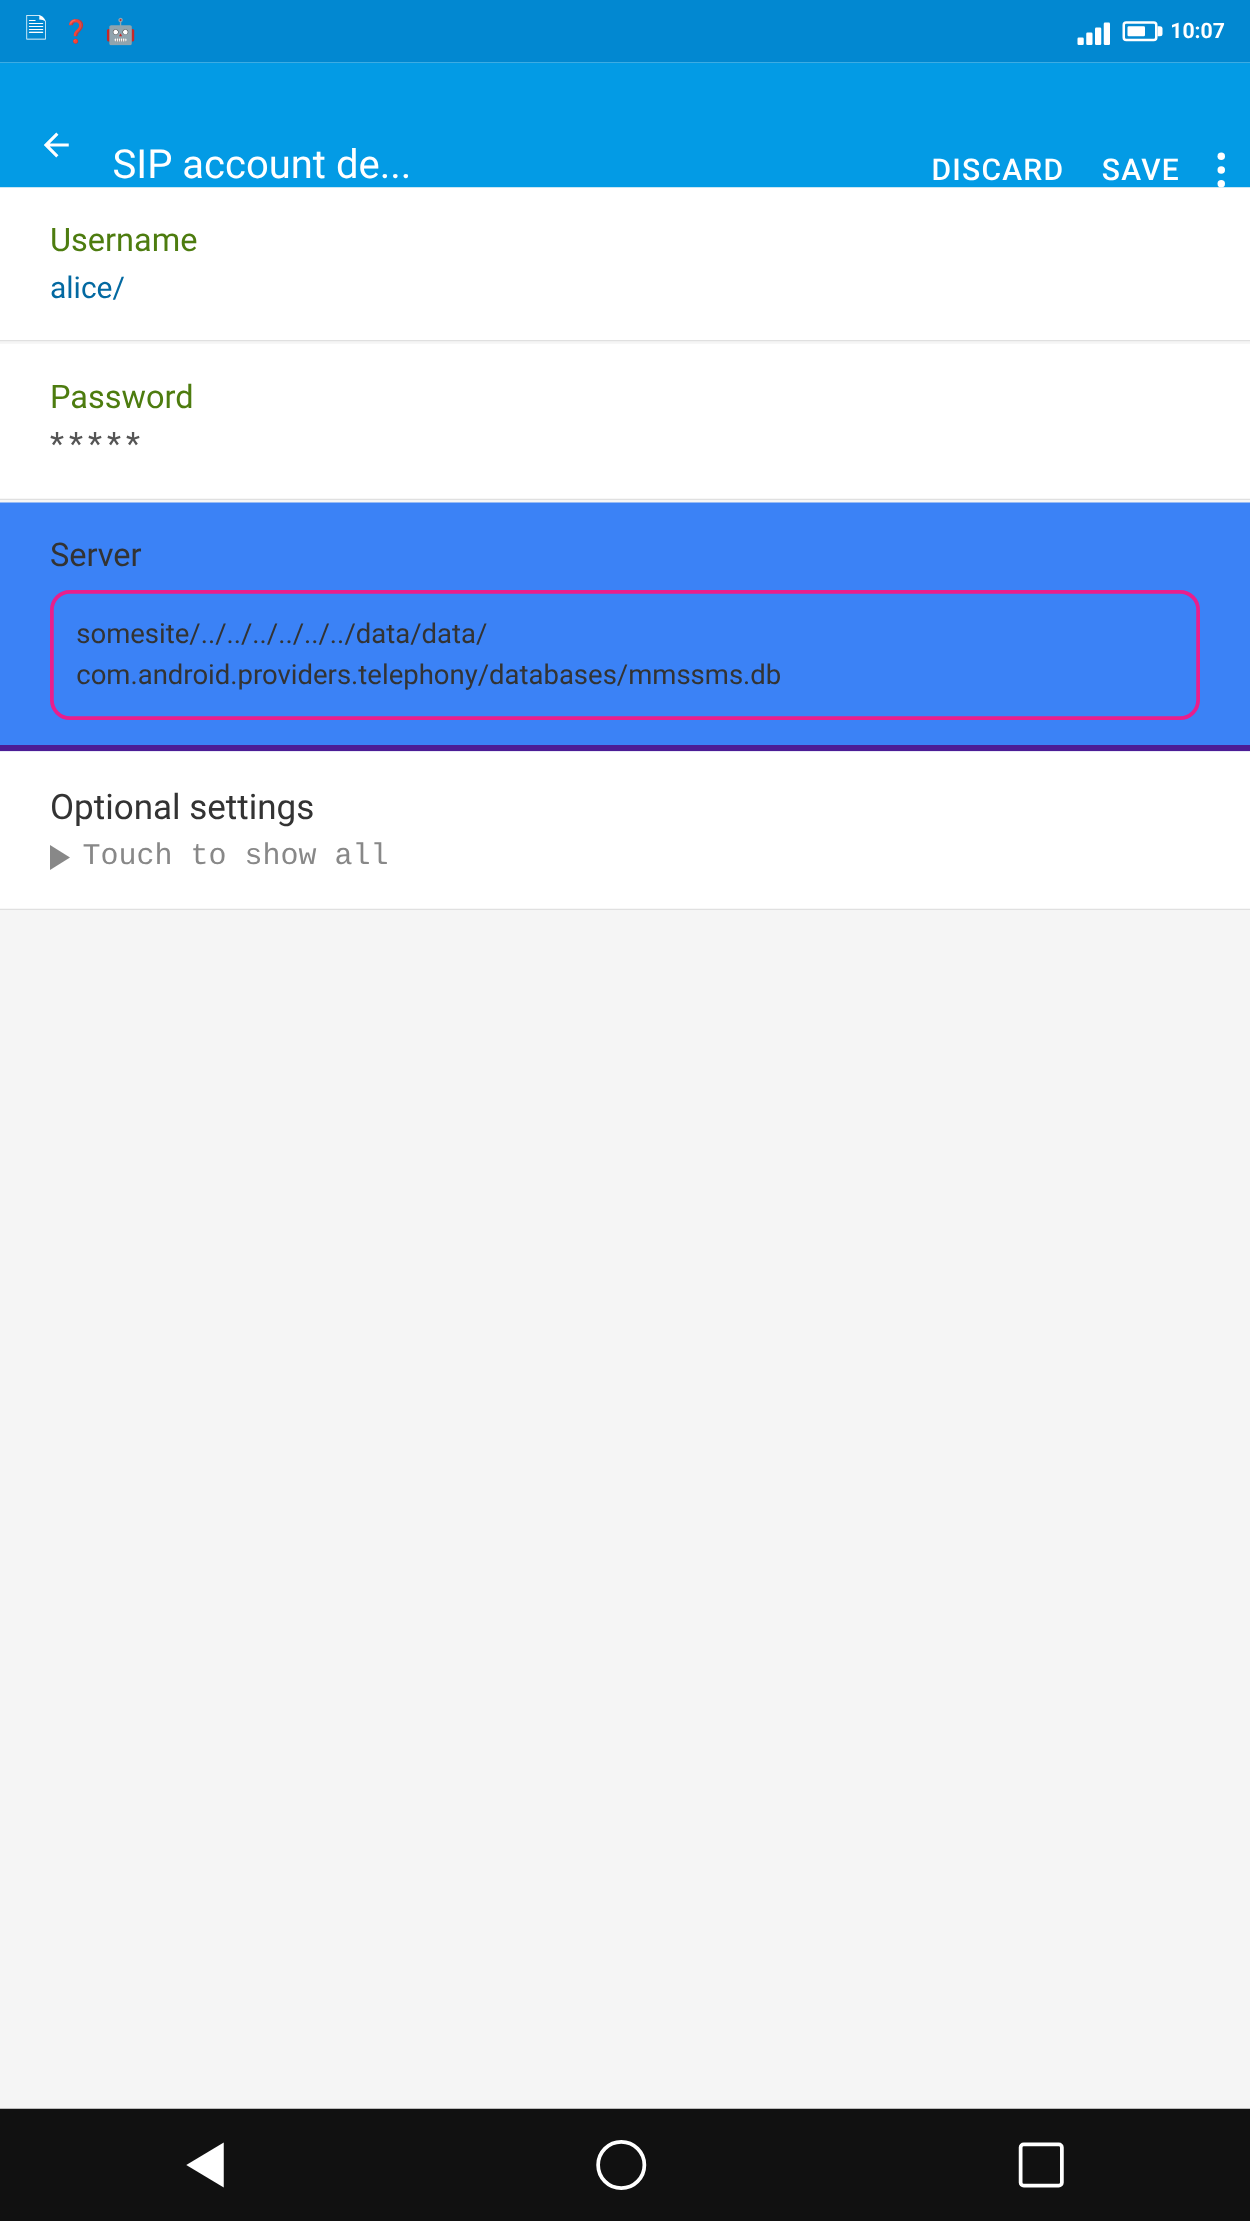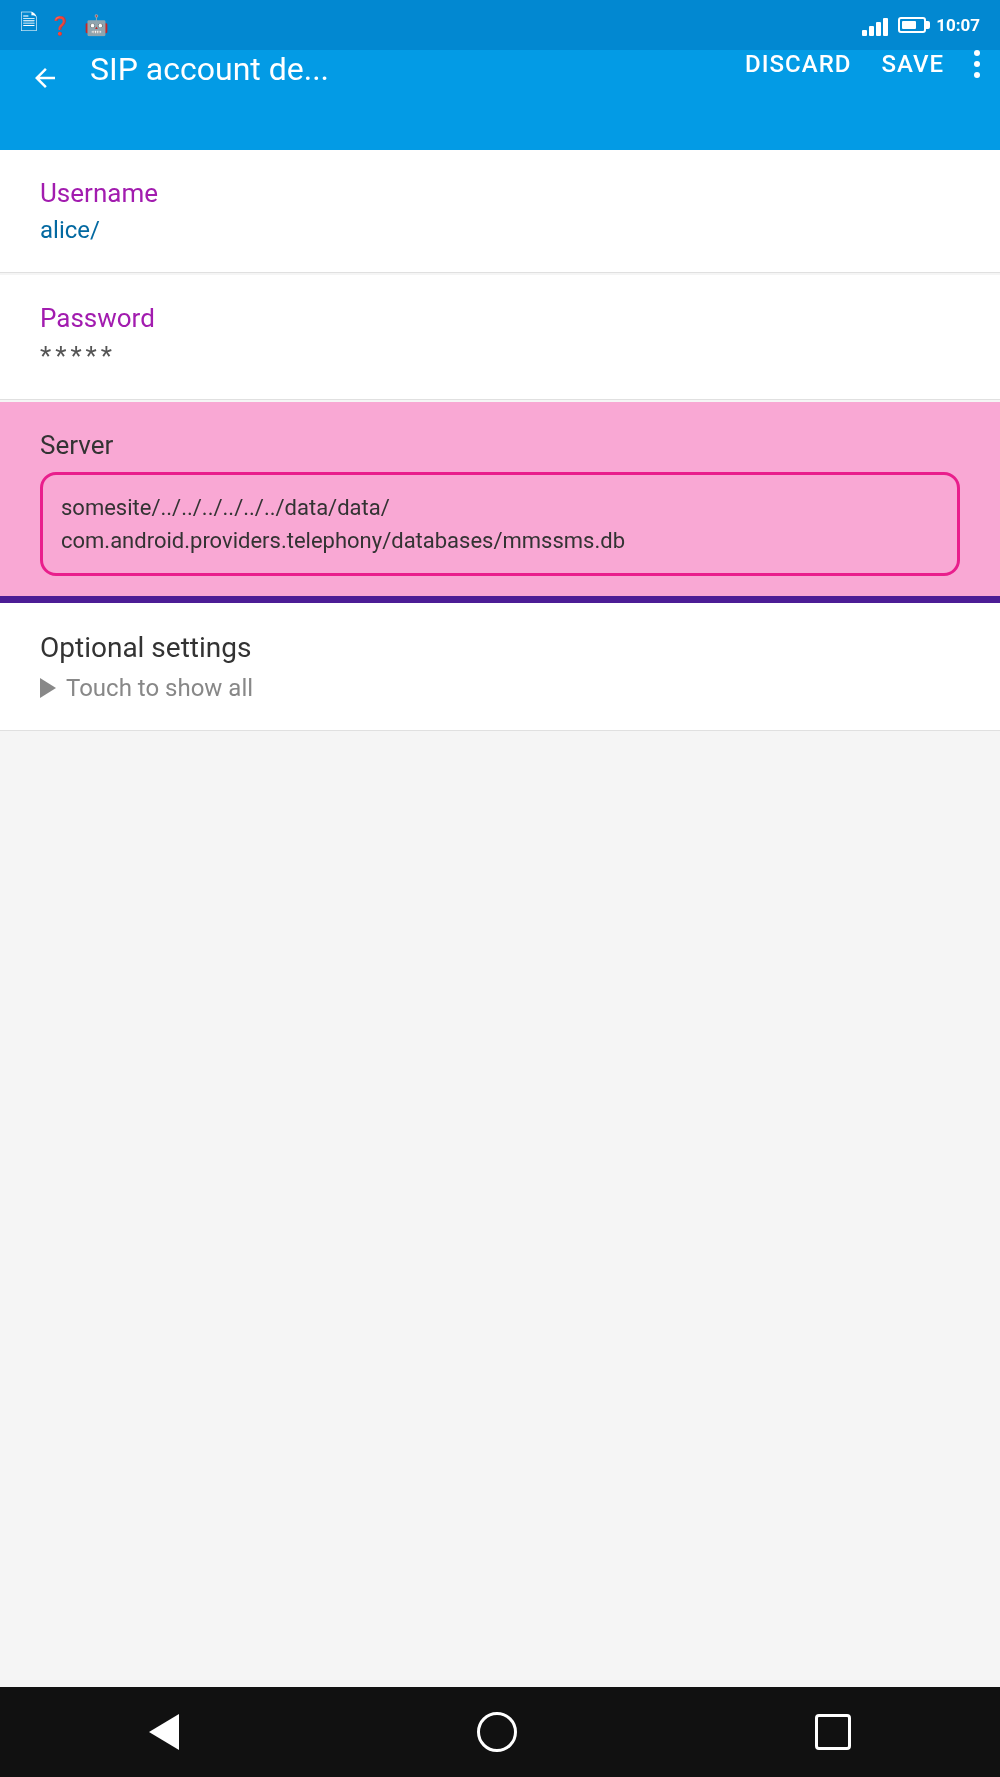--- a/index.html
+++ b/index.html
@@ -42,21 +42,21 @@
       color: white;
       font-size: 22px;
       font-weight: bold;
     }
 
     
     .app-bar {
       background: #039be5;
       height: 100px;
       display: flex;
-      align-items: flex-start;
+      align-items: flex-end;
       padding: 0 20px;
       gap: 20px;
       flex-shrink: 0;
     }
 
     .back-button {
       color: white;
       font-size: 36px;
       cursor: pointer;
       padding: 10px;
@@ -110,41 +110,41 @@
 
     .field-section {
       background: white;
       margin-bottom: 2px;
       padding: 28px 40px;
       border-bottom: 1px solid #e0e0e0;
     }
 
     .field-label {
       font-size: 26px;
-      color: #a21caf;
+      color: #4d7c0f;
       margin-bottom: 8px;
       font-weight: 400;
     }
 
     .field-value {
       font-size: 24px;
       color: #0369a1;
     }
 
     .field-password {
       font-size: 26px;
       color: #555;
       letter-spacing: 4px;
     }
 
     
     .server-section {
-      background: #f9a8d4;
+      background: #3b82f6;
       padding: 28px 40px 20px 40px;
-      border-bottom: 7px solid #4c1d95;
+      border-bottom: 5px solid #4c1d95;
     }
 
     .server-label {
       font-size: 26px;
       color: #333;
       margin-bottom: 12px;
       font-weight: 400;
     }
 
     .server-input-wrapper {
@@ -174,20 +174,21 @@
       font-weight: 400;
     }
 
     .touch-to-show {
       display: flex;
       align-items: center;
       gap: 10px;
       font-size: 24px;
       color: #888;
       cursor: pointer;
+      font-family: Liberation Mono, monospace;
     }
 
     .triangle-icon {
       width: 0;
       height: 0;
       border-top: 10px solid transparent;
       border-bottom: 10px solid transparent;
       border-left: 16px solid #888;
       display: inline-block;
     }

